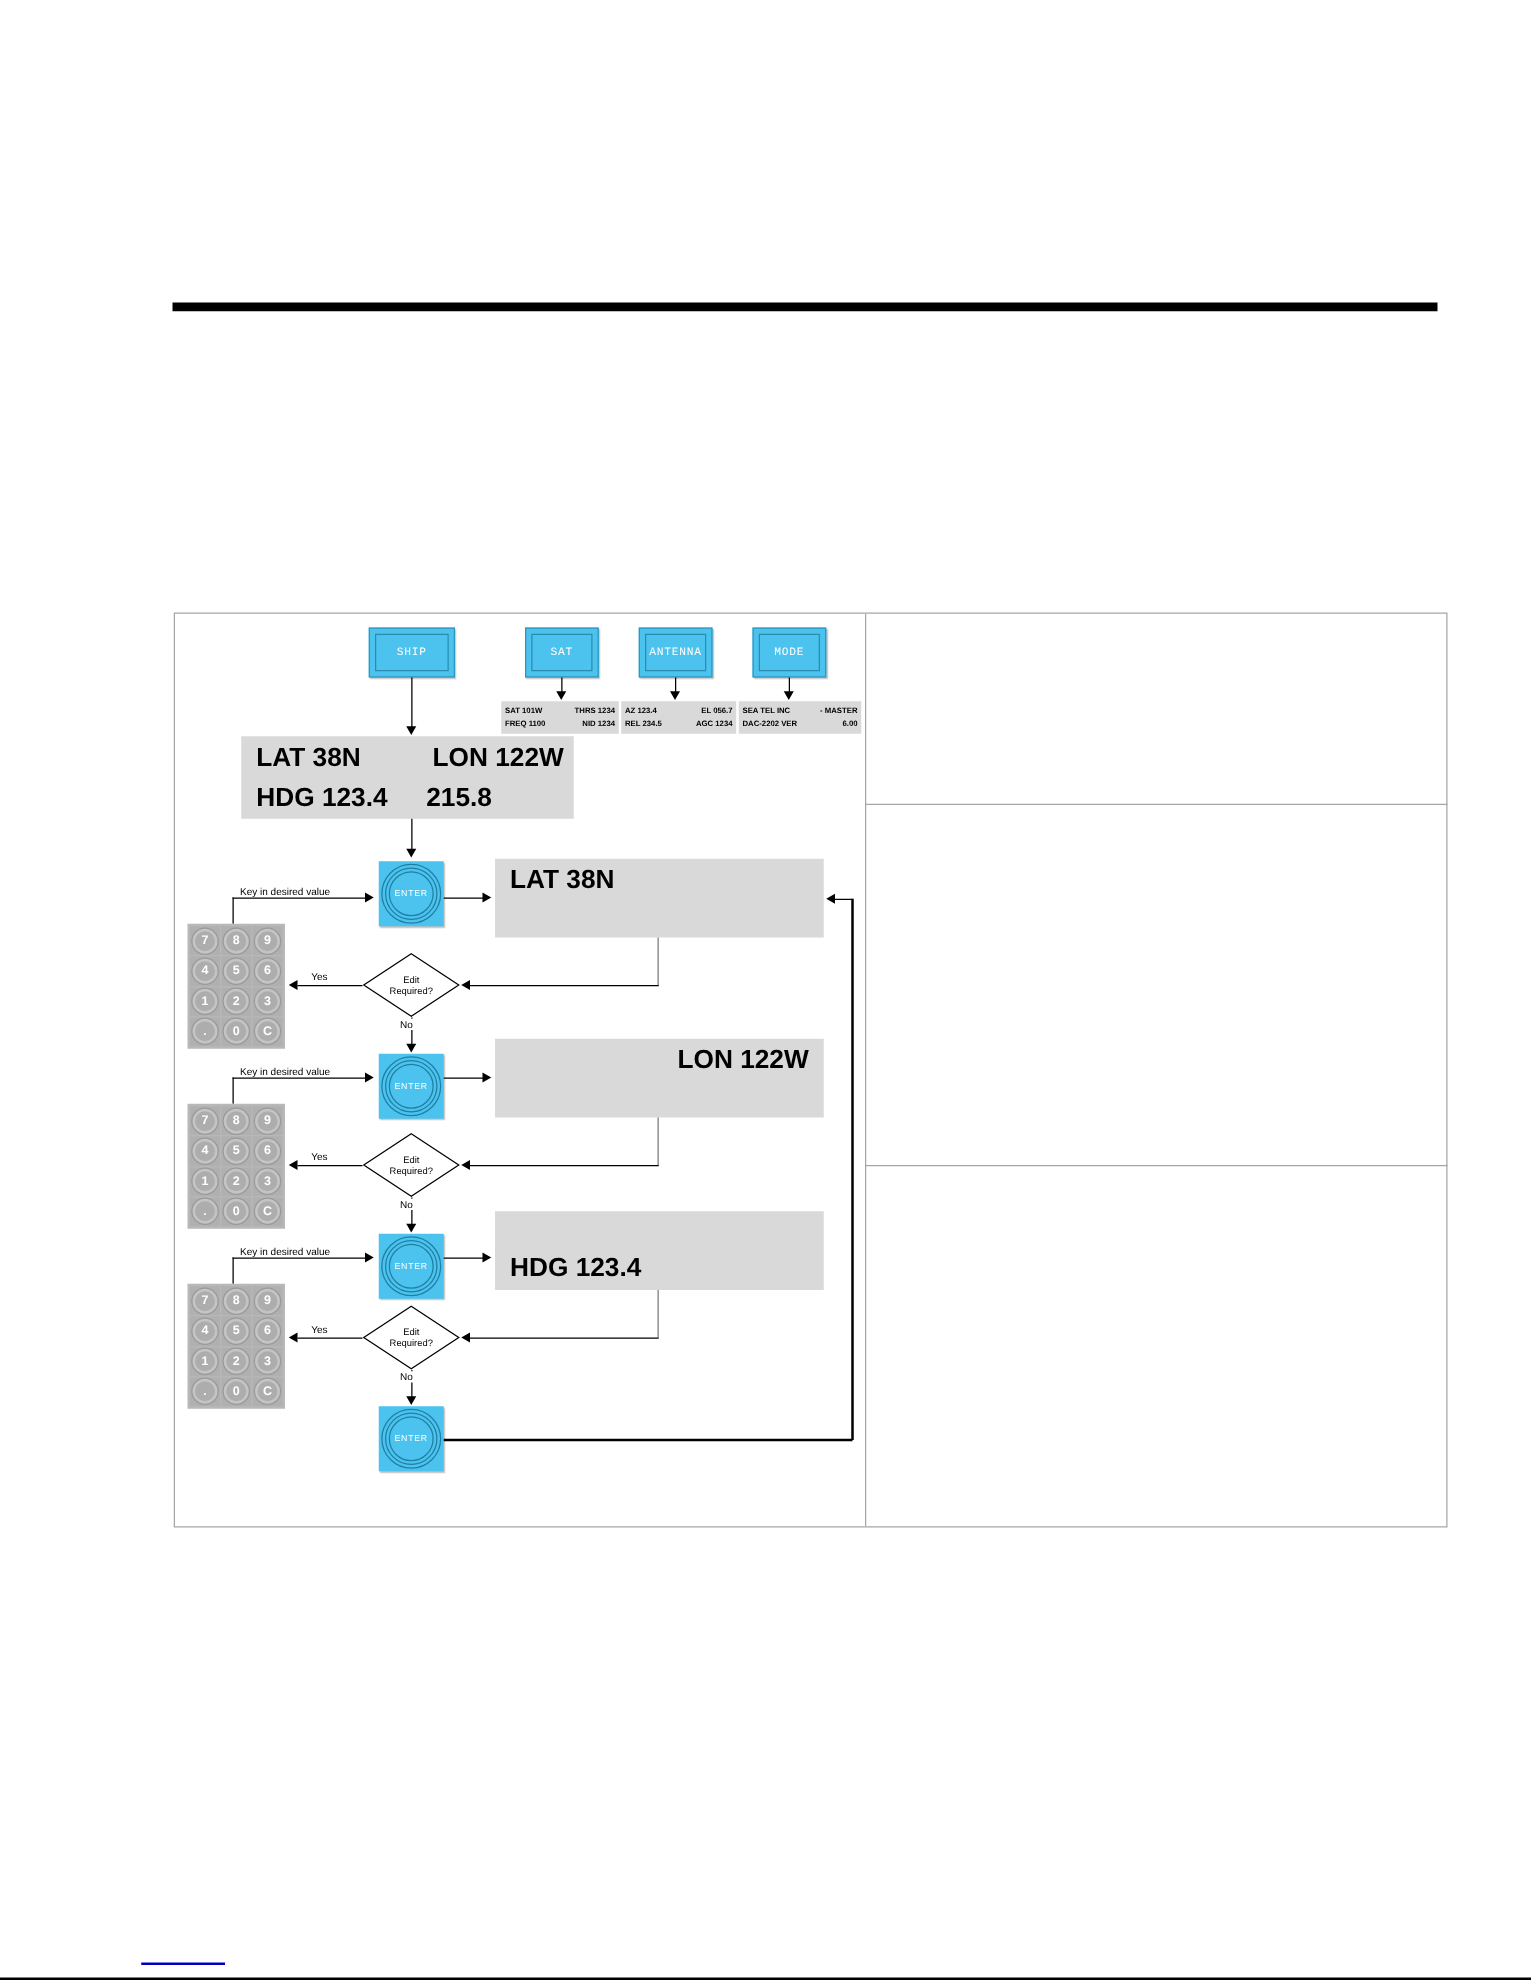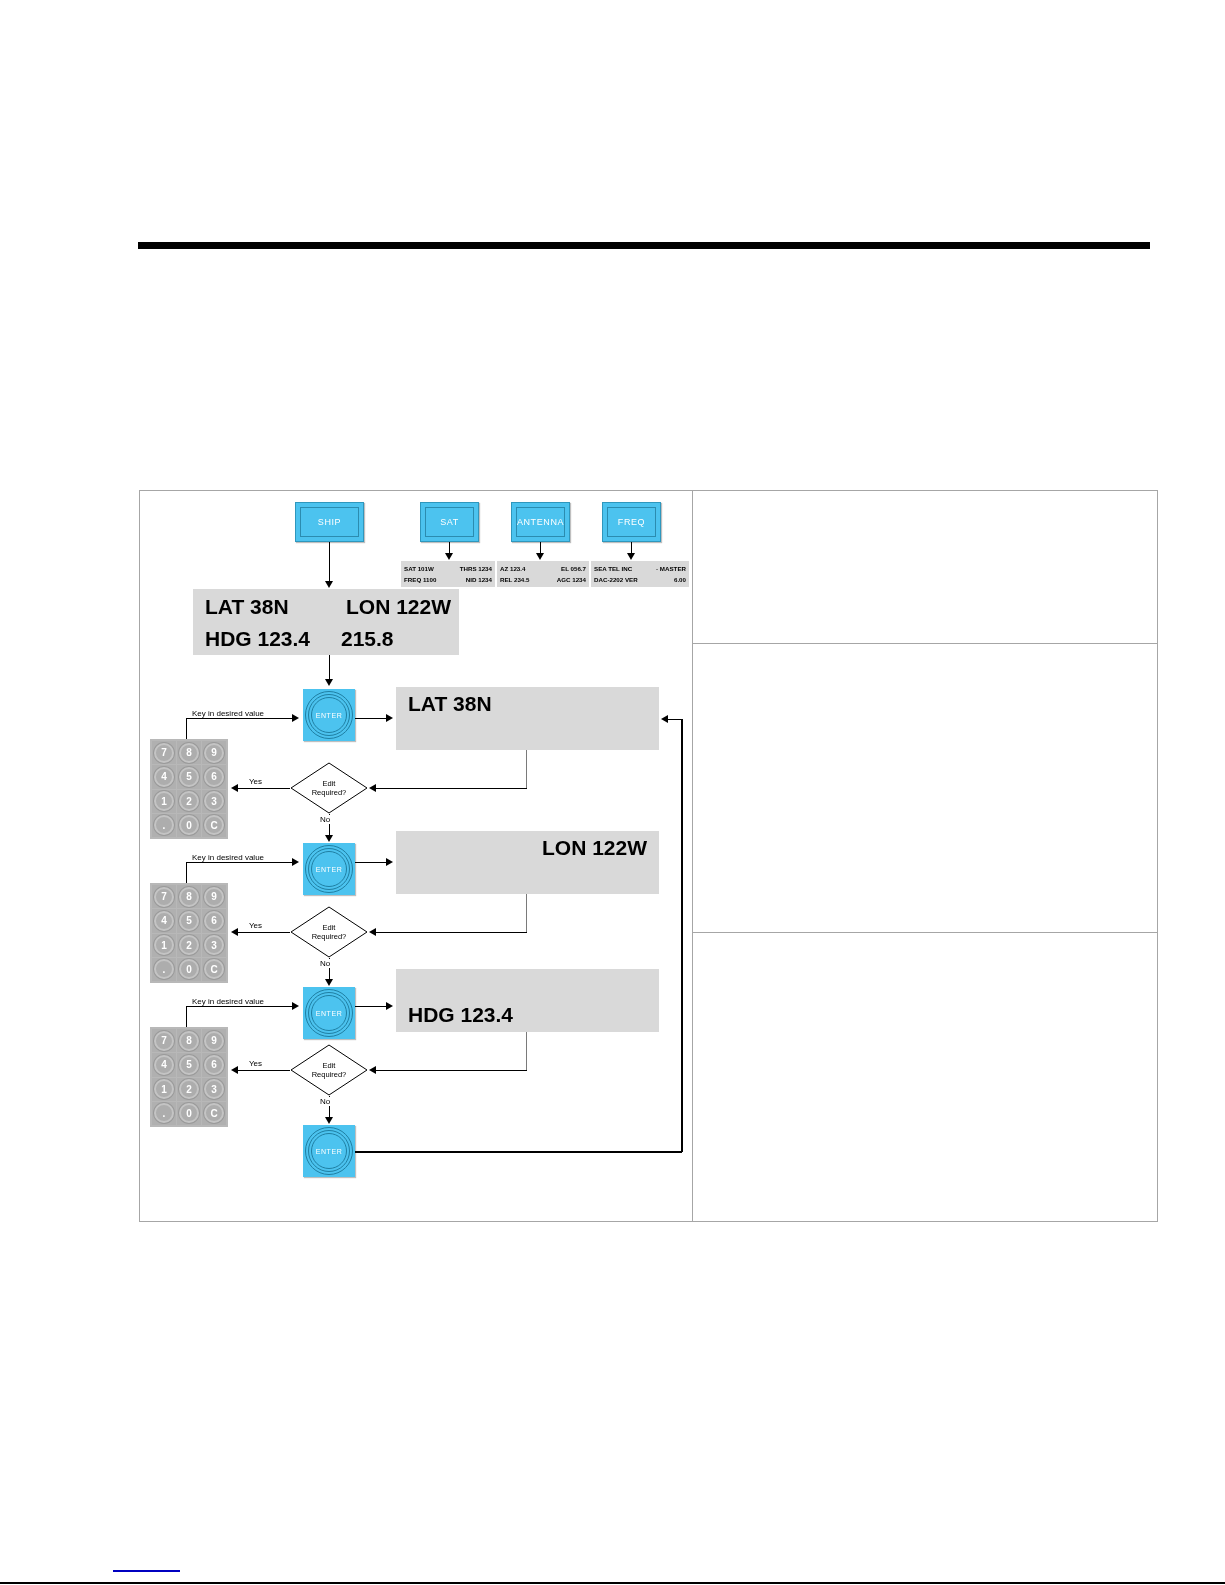--- a/index.html
+++ b/index.html
@@ -91,21 +91,21 @@
     position: absolute;
     left: 4px; top: 4px; right: 4px; bottom: 4px;
     border: 1px solid #2b8cb0;
     box-sizing: border-box;
     display: flex;
     align-items: center;
     justify-content: center;
     color: #ffffff;
     font-size: 9px;
     letter-spacing: 0.6px;
-    font-family: Liberation Sans, sans-serif;
+    font-family: Liberation Mono, monospace;
   }
 
   
   .lcd-strip {
     position: absolute;
     background: #d9d9d9;
     font-family: "Liberation Sans", sans-serif;
     font-weight: bold;
     font-size: 6.2px;
     color: #000000;
@@ -278,21 +278,21 @@
 
     <div class="hw-btn" style="left:280px; top:11px; width:59px; height:40px;">
       <div class="inner">SAT</div>
     </div>
 
     <div class="hw-btn" style="left:371px; top:11px; width:59px; height:40px;">
       <div class="inner">ANTENNA</div>
     </div>
 
     <div class="hw-btn" style="left:462px; top:11px; width:59px; height:40px;">
-      <div class="inner">FREQ</div>
+      <div class="inner">MODE</div>
     </div>
 
     <div class="line-v" style="left:309px; top:51px; height:13px;"></div>
     <div class="arrow down" style="left:305px; top:62px;"></div>
 
     <div class="line-v" style="left:400px; top:51px; height:13px;"></div>
     <div class="arrow down" style="left:396px; top:62px;"></div>
 
     <div class="line-v" style="left:491px; top:51px; height:13px;"></div>
     <div class="arrow down" style="left:487px; top:62px;"></div>

